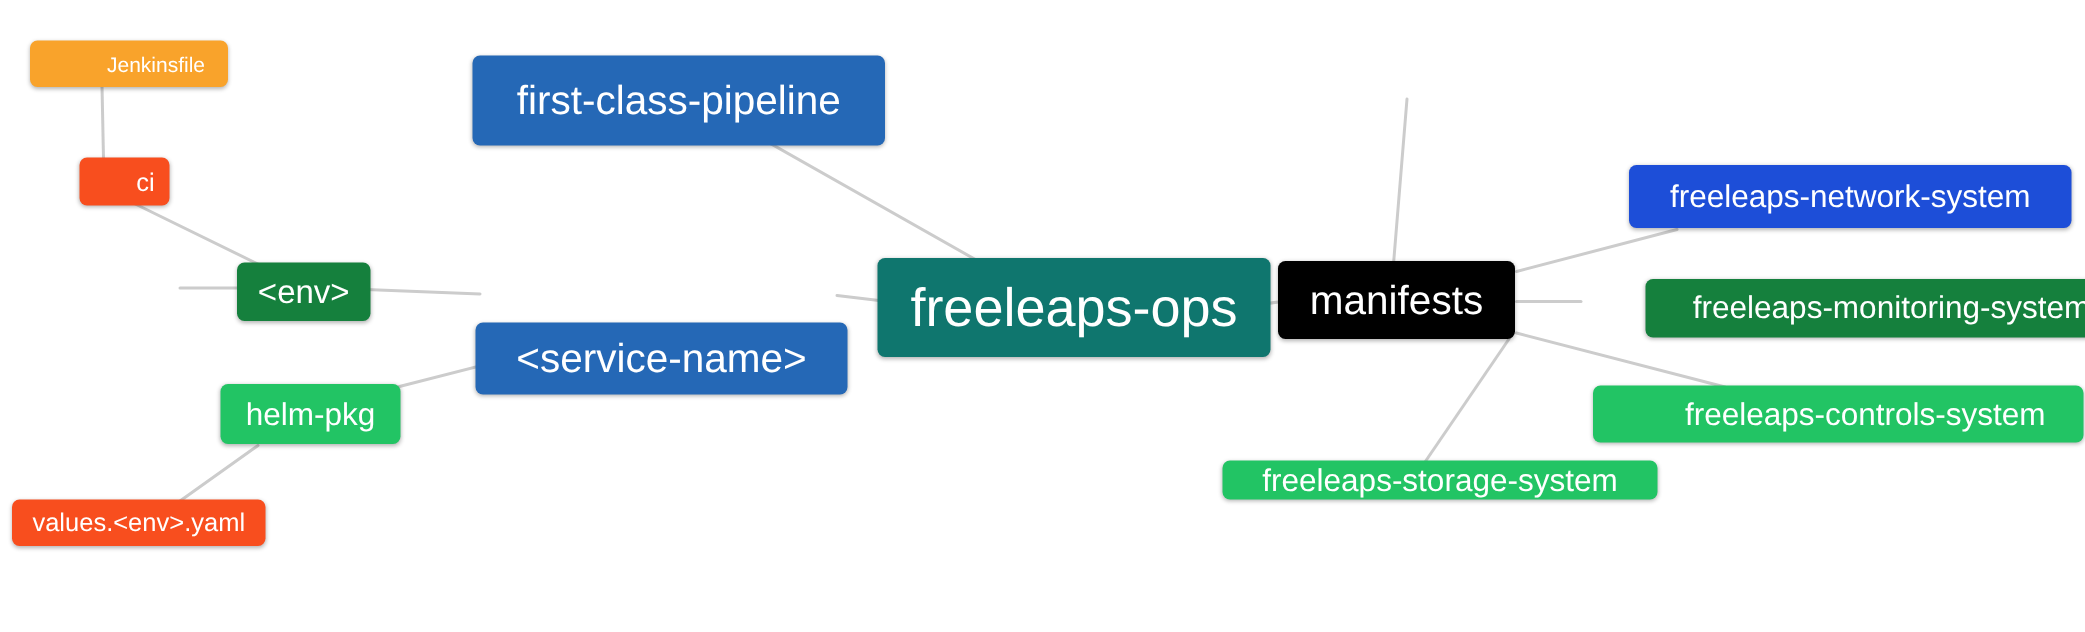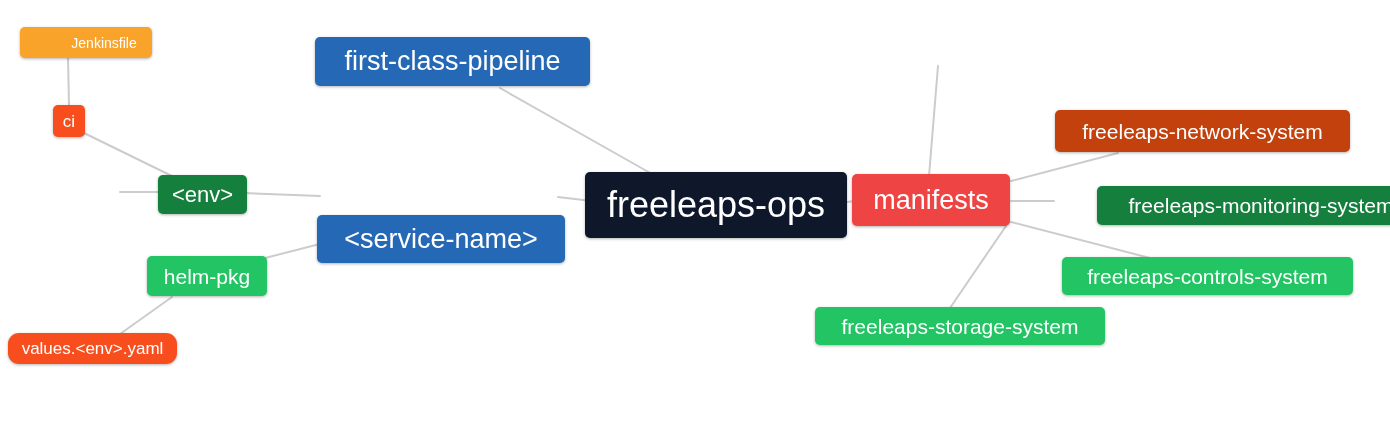--- a/index.html
+++ b/index.html
@@ -31,34 +31,34 @@
     justify-content: center;
     color: #ffffff;
     border-radius: 5px;
     box-shadow: 0 1px 3px rgba(0,0,0,0.30);
     white-space: nowrap;
     cursor: default;
     line-height: 1;
   }
   
   .pos-jenkinsfile          { left: 20px;   top: 27px;  width: 96px;  height: 31px; font-size: 14px; padding-left: 36px; }
-  .pos-ci                   { left: 53px;   top: 105px; width: 32px;  height: 32px; font-size: 17px; }
+  .pos-ci                   { left: 53px;   top: 105px; width: 32px;  height: 32px; font-size: 17px; padding-left: 28px; }
   .pos-argo-app             { left: 32px;   top: 176px; width: 90px;  height: 31px; font-size: 18px; }
   .pos-env                  { left: 158px;  top: 175px; width: 89px;  height: 39px; font-size: 22px; }
   .pos-service-name         { left: 317px;  top: 173px; width: 248px; height: 48px; font-size: 27px; margin-top: 42px; }
-  .pos-first-class-pipeline { left: 315px;  top: 37px;  width: 275px; height: 49px; font-size: 27px; }
+  .pos-first-class-pipeline { left: 315px;  top: 37px;  width: 275px; height: 60px; font-size: 27px; }
   .pos-freeleaps-ops        { left: 585px;  top: 172px; width: 262px; height: 66px; font-size: 36px; }
   .pos-manifests            { left: 852px;  top: 174px; width: 158px; height: 52px; font-size: 27px; }
   .pos-devops-system        { left: 797px;  top: 28px;  width: 290px; height: 39px; font-size: 21px; }
   .pos-network-system       { left: 1055px; top: 110px; width: 295px; height: 42px; font-size: 21px; }
   .pos-monitoring-system    { left: 1052px; top: 186px; width: 328px; height: 39px; font-size: 21px; }
-  .pos-controls-system      { left: 1062px; top: 257px; width: 291px; height: 38px; font-size: 21px; }
-  .pos-storage-system       { left: 815px;  top: 307px; width: 290px; height: 38px; font-size: 21px; }
+  .pos-controls-system      { left: 1062px; top: 257px; width: 291px; height: 38px; font-size: 21px; padding-left: 36px; }
+  .pos-storage-system       { left: 815px;  top: 307px; width: 290px; height: 26px; font-size: 21px; }
   .pos-helm-pkg             { left: 147px;  top: 256px; width: 120px; height: 40px; font-size: 21px; }
-  .pos-values-yaml          { left: 8px;    top: 333px; width: 169px; height: 31px; font-size: 17px; border-radius: 11px; }
+  .pos-values-yaml          { left: 8px;    top: 333px; width: 169px; height: 31px; font-size: 17px; }
 </style>
 </head>
 <body>
 
 <div id="canvas" style="background: rgb(255, 255, 255);">
 
   <svg id="edges">
     <line x1="68" y1="57" x2="69" y2="106" style="stroke: rgb(204, 204, 204);"></line>
     <line x1="82" y1="132" x2="178" y2="179" style="stroke: rgb(204, 204, 204);"></line>
     <line x1="120" y1="192" x2="162" y2="192" style="stroke: rgb(204, 204, 204);"></line>
@@ -73,22 +73,22 @@
     <line x1="1011" y1="201" x2="1054" y2="201" style="stroke: rgb(204, 204, 204);"></line>
     <line x1="1011" y1="222" x2="1150" y2="258" style="stroke: rgb(204, 204, 204);"></line>
     <line x1="1006" y1="226" x2="950" y2="308" style="stroke: rgb(204, 204, 204);"></line>
   </svg>
 
   <div class="node pos-jenkinsfile" style="background: rgb(249, 163, 43); color: rgb(255, 255, 255);">Jenkinsfile</div>
   <div class="node pos-ci" style="background: rgb(248, 78, 30); color: rgb(255, 255, 255);">ci</div>
   <div class="node pos-env" style="background: #15803d; color: rgb(255, 255, 255);">&lt;env&gt;</div>
   <div class="node pos-service-name" style="background: rgb(37, 104, 182); color: rgb(255, 255, 255);">&lt;service-name&gt;</div>
   <div class="node pos-first-class-pipeline" style="background: rgb(37, 104, 182); color: rgb(255, 255, 255);">first-class-pipeline</div>
-  <div class="node pos-freeleaps-ops" style="background: #0f172a; color: rgb(255, 255, 255);">freeleaps-ops</div>
-  <div class="node pos-manifests" style="background: #ef4444; color: rgb(255, 255, 255);">manifests</div>
-  <div class="node pos-network-system" style="background: #c2410c; color: rgb(255, 255, 255);">freeleaps-network-system</div>
+  <div class="node pos-freeleaps-ops" style="background: #0f766e; color: rgb(255, 255, 255);">freeleaps-ops</div>
+  <div class="node pos-manifests" style="background: #000000; color: rgb(255, 255, 255);">manifests</div>
+  <div class="node pos-network-system" style="background: #1d4ed8; color: rgb(255, 255, 255); margin-left: 31px;">freeleaps-network-system</div>
   <div class="node pos-monitoring-system" style="background: #15803d; color: rgb(255, 255, 255); margin-left: 45px;">freeleaps-monitoring-system</div>
   <div class="node pos-controls-system" style="background: rgb(34, 196, 100); color: rgb(255, 255, 255);">freeleaps-controls-system</div>
   <div class="node pos-storage-system" style="background: rgb(34, 196, 100); color: rgb(255, 255, 255);">freeleaps-storage-system</div>
   <div class="node pos-helm-pkg" style="background: rgb(34, 196, 100); color: rgb(255, 255, 255);">helm-pkg</div>
   <div class="node pos-values-yaml" style="background: rgb(248, 78, 30); color: rgb(255, 255, 255);">values.&lt;env&gt;.yaml</div>
 
 </div>
 
 </body></html>

